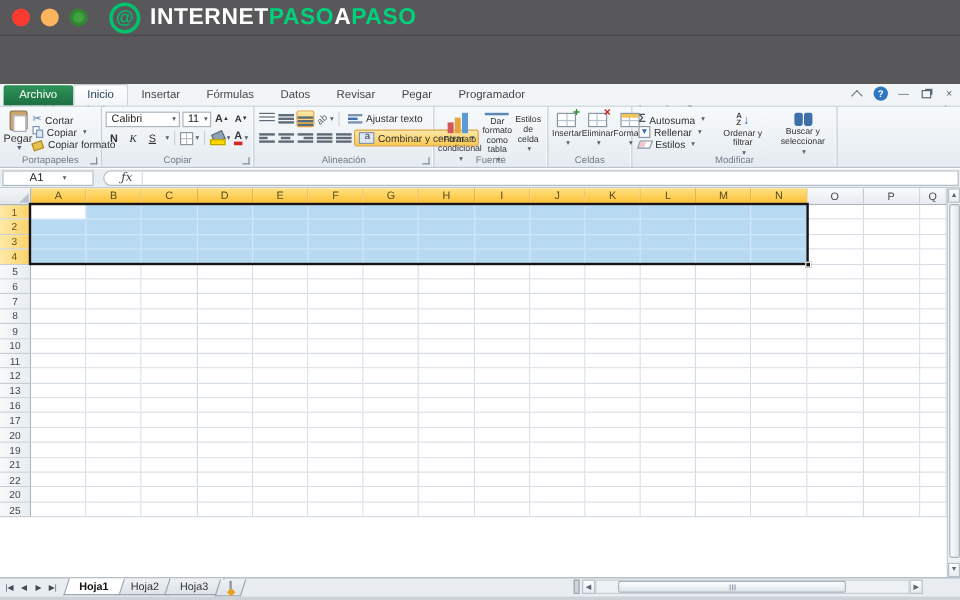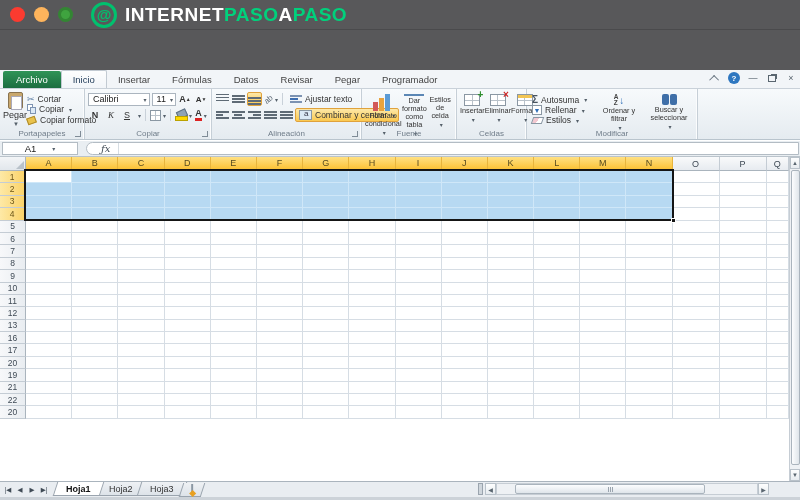--- a/index.html
+++ b/index.html
@@ -897,20 +897,40 @@
         <div class="gcell" style="width: 46.2px;"></div>
         <div class="gcell" style="width: 46.2px;"></div>
         <div class="gcell" style="width: 46.2px;"></div>
         <div class="gcell" style="width: 46.2px;"></div>
         <div class="gcell" style="width: 46.2px;"></div>
         <div class="gcell" style="width: 46.2px;"></div>
         <div class="gcell" style="width: 47px;"></div>
         <div class="gcell" style="width: 47px;"></div>
         <div class="gcell" style="width: 22.2px;"></div>
       </div>
+      <div class="grow">
+        <div class="rowhdr">25</div>
+        <div class="gcell" style="width: 46.2px;"></div>
+        <div class="gcell" style="width: 46.2px;"></div>
+        <div class="gcell" style="width: 46.2px;"></div>
+        <div class="gcell" style="width: 46.2px;"></div>
+        <div class="gcell" style="width: 46.2px;"></div>
+        <div class="gcell" style="width: 46.2px;"></div>
+        <div class="gcell" style="width: 46.2px;"></div>
+        <div class="gcell" style="width: 46.2px;"></div>
+        <div class="gcell" style="width: 46.2px;"></div>
+        <div class="gcell" style="width: 46.2px;"></div>
+        <div class="gcell" style="width: 46.2px;"></div>
+        <div class="gcell" style="width: 46.2px;"></div>
+        <div class="gcell" style="width: 46.2px;"></div>
+        <div class="gcell" style="width: 46.2px;"></div>
+        <div class="gcell" style="width: 47px;"></div>
+        <div class="gcell" style="width: 47px;"></div>
+        <div class="gcell" style="width: 22.2px;"></div>
+      </div>
     </div>
   <div id="sel-border">
     <span id="fill-handle"></span>
   </div>
 </div>
 
 <div id="vscroll">
   <div class="sbtn">▲</div>
   <div id="vthumb"></div>
   <div class="sbtn down">▼</div>

